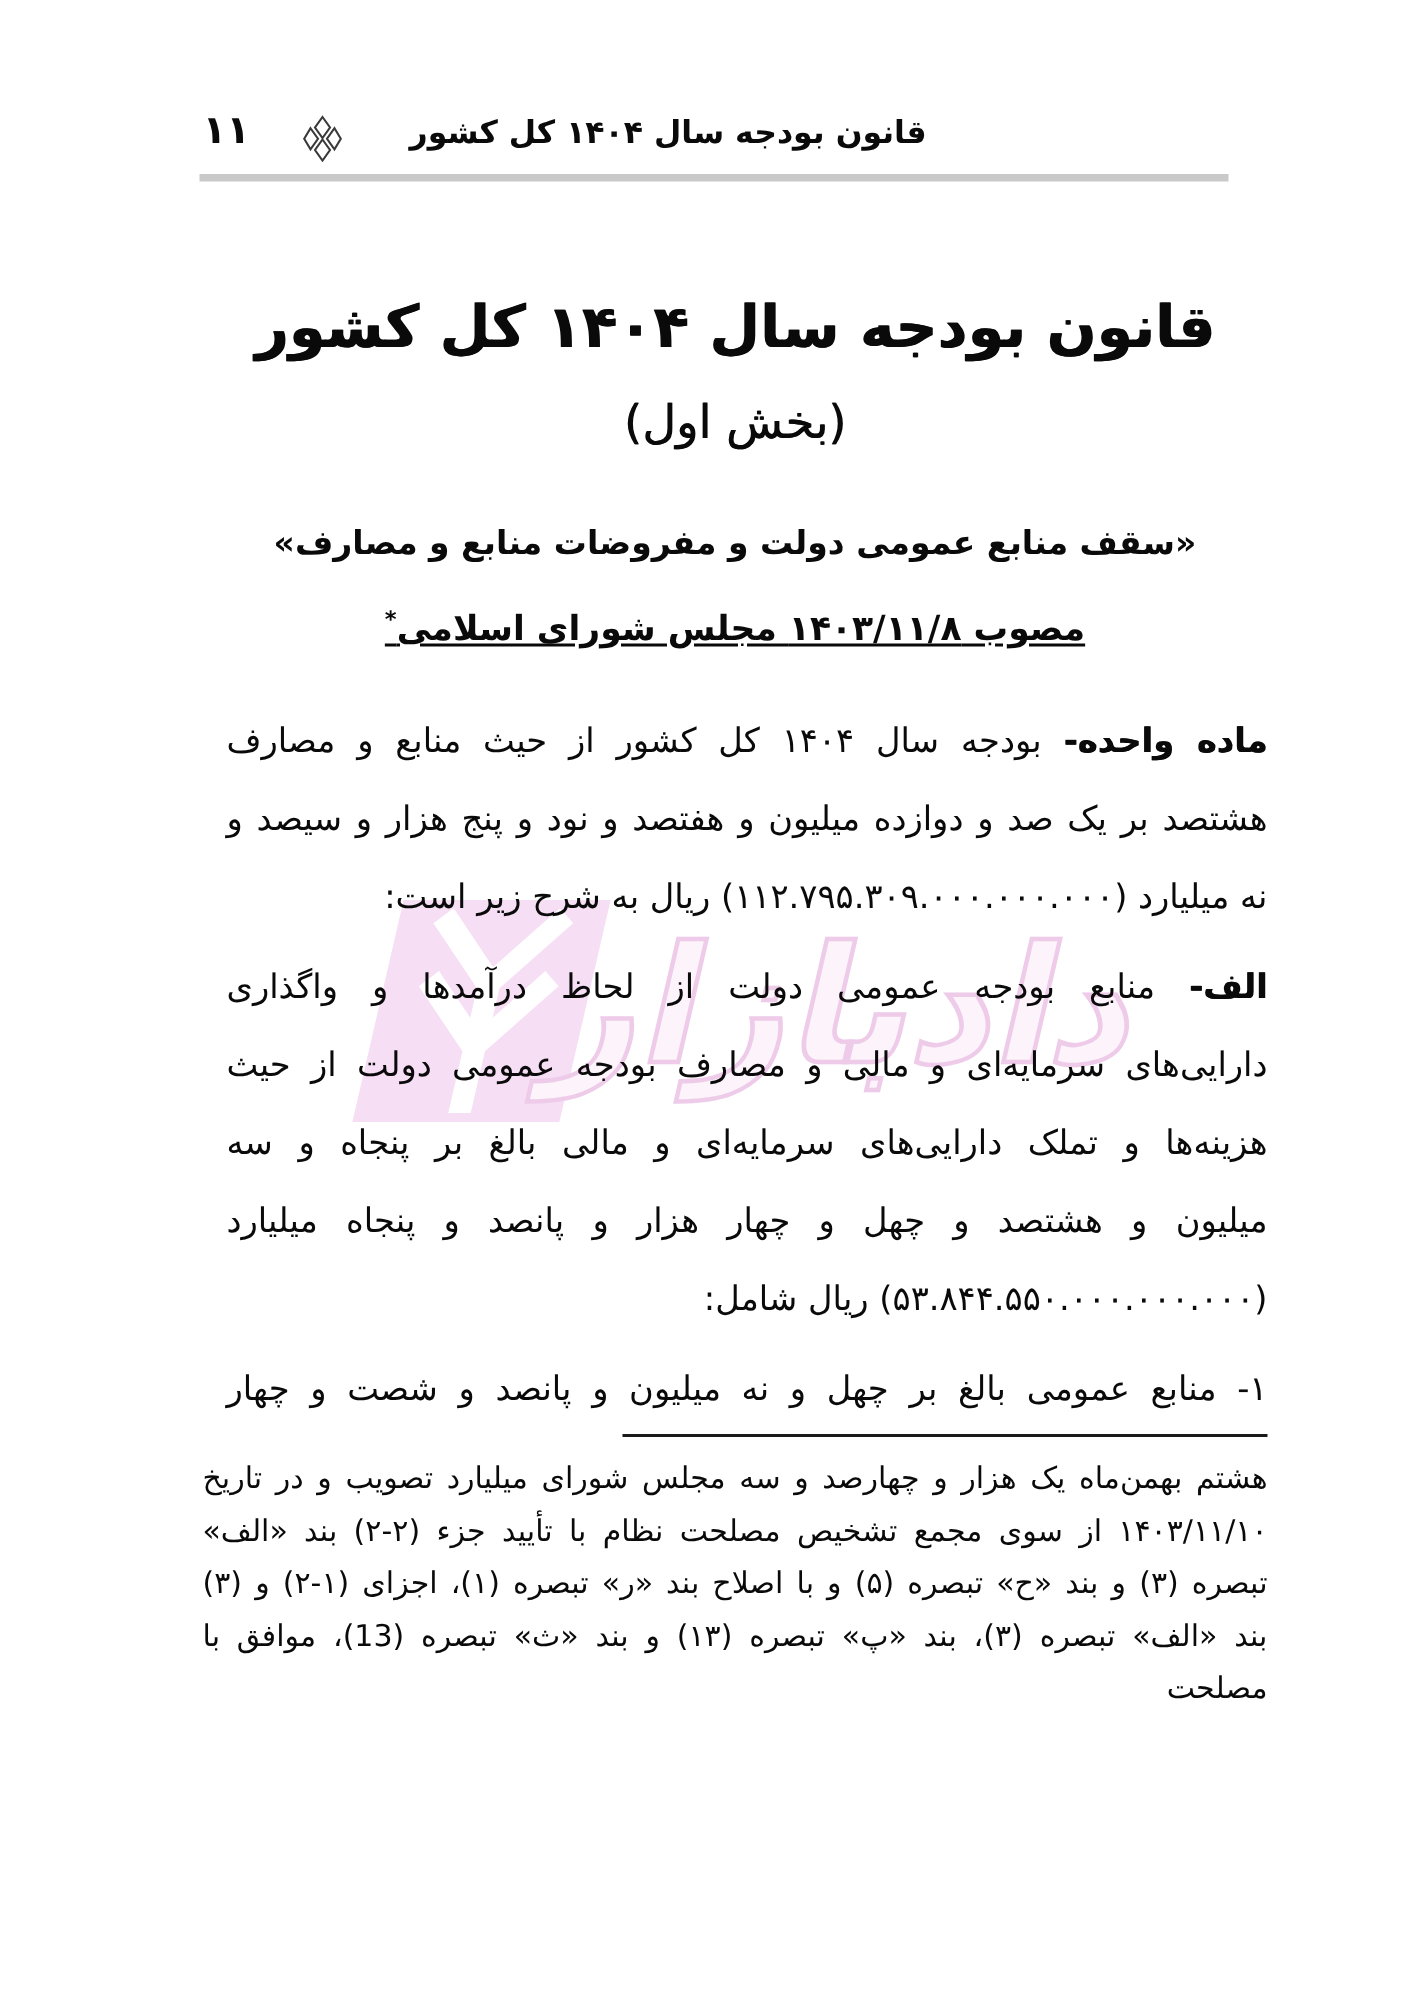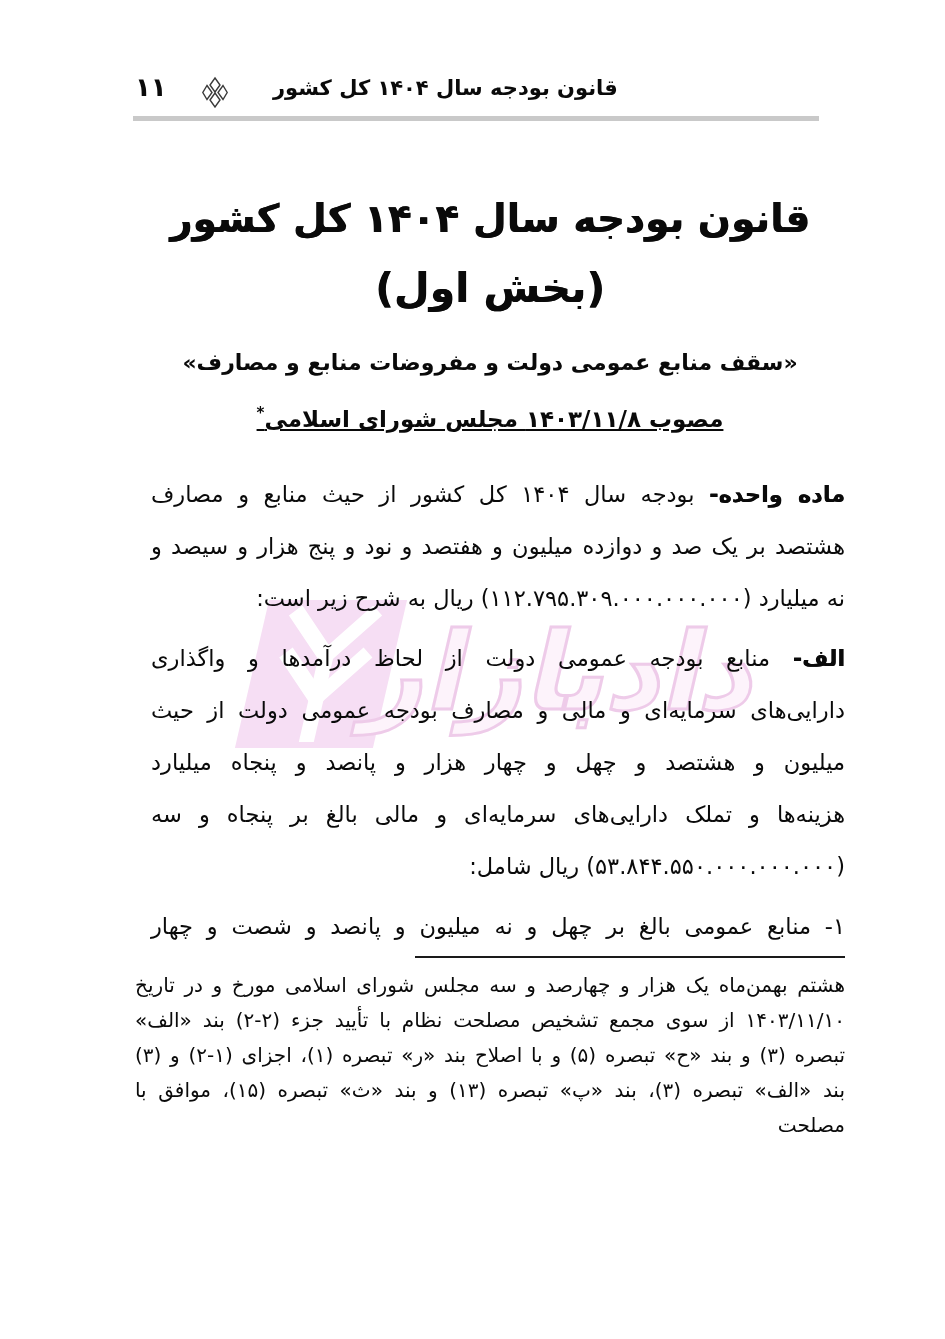--- a/index.html
+++ b/index.html
@@ -30,21 +30,21 @@
   }
   
   .doc-title{
     position:absolute;left:135px;top:196px;width:710px;
     text-align:center;font-size:39px;font-weight:bold;
     text-shadow:0.6px 0 0 currentColor;
     z-index:2;
   }
   .doc-part{
     position:absolute;left:135px;top:264px;width:710px;
-    text-align:center;font-size:41px;font-weight:bold;
+    text-align:center;font-size:31px;font-weight:normal;
     text-shadow:0.5px 0 0 currentColor;
     z-index:2;
   }
   .doc-scope{
     position:absolute;left:135px;top:350px;width:710px;
     text-align:center;font-size:22px;font-weight:bold;
     z-index:2;
   }
   .doc-approval{
     position:absolute;left:135px;top:404px;width:710px;
@@ -135,30 +135,30 @@
 
   <div class="body-text">
     <div class="para">
       <div class="jline"><span class="lead">ماده واحده-</span><span> بودجه سال ۱۴۰۴ کل کشور از حیث منابع و مصارف</span></div>
       <div class="jline">هشتصد بر یک صد و دوازده میلیون و هفتصد و نود و پنج هزار و سیصد و</div>
       <div class="jlast">نه میلیارد (۱۱۲.۷۹۵.۳۰۹.۰۰۰.۰۰۰.۰۰۰) ریال به شرح زیر است:</div>
     </div>
     <div class="para">
       <div class="jline"><span class="lead">الف-</span><span> منابع بودجه عمومی دولت از لحاظ درآمدها و واگذاری</span></div>
       <div class="jline">دارایی‌های سرمایه‌ای و مالی و مصارف بودجه عمومی دولت از حیث</div>
+      <div class="jline">هزینه‌ها و تملک دارایی‌های سرمایه‌ای و مالی بالغ بر پنجاه و سه</div>
       <div class="jline">میلیون و هشتصد و چهل و چهار هزار و پانصد و پنجاه میلیارد</div>
-      <div class="jline">هزینه‌ها و تملک دارایی‌های سرمایه‌ای و مالی بالغ بر پنجاه و سه</div>
       <div class="jlast">(۵۳.۸۴۴.۵۵۰.۰۰۰.۰۰۰.۰۰۰) ریال شامل:</div>
     </div>
     <div class="para">
       <div class="jline">۱- منابع عمومی بالغ بر چهل و نه میلیون و پانصد و شصت و چهار</div>
     </div>
   </div>
 
   <div class="footnote-rule"></div>
   <div class="footnote">
-    <div class="jline">هشتم بهمن‌ماه یک هزار و چهارصد و سه مجلس شورای اسلامی مورخ و در تاریخ</div>
+    <div class="jline">هشتم بهمن‌ماه یک هزار و چهارصد و سه مجلس شورای میلیارد تصویب و در تاریخ</div>
     <div class="jline">۱۴۰۳/۱۱/۱۰ از سوی مجمع تشخیص مصلحت نظام با تأیید جزء (۲-۲) بند «الف»</div>
     <div class="jline">تبصره (۳) و بند «ح» تبصره (۵) و با اصلاح بند «ر» تبصره (۱)، اجزای (۱-۲) و (۳)</div>
-    <div class="jline">بند «الف» تبصره (۳)، بند «پ» تبصره (۱۳) و بند «ث» تبصره (۱۵)، موافق با مصلحت</div>
+    <div class="jline">بند «الف» تبصره (۳)، بند «پ» تبصره (۱۳) و بند «ث» تبصره (13)، موافق با مصلحت</div>
   </div>
 
 </div>
 
 </body></html>

